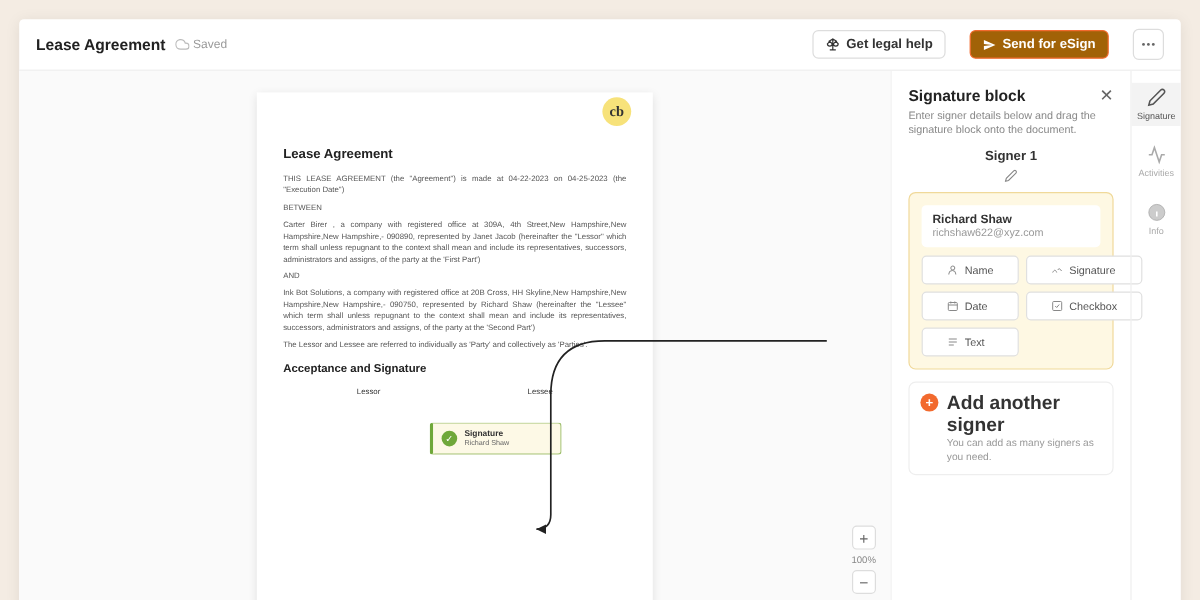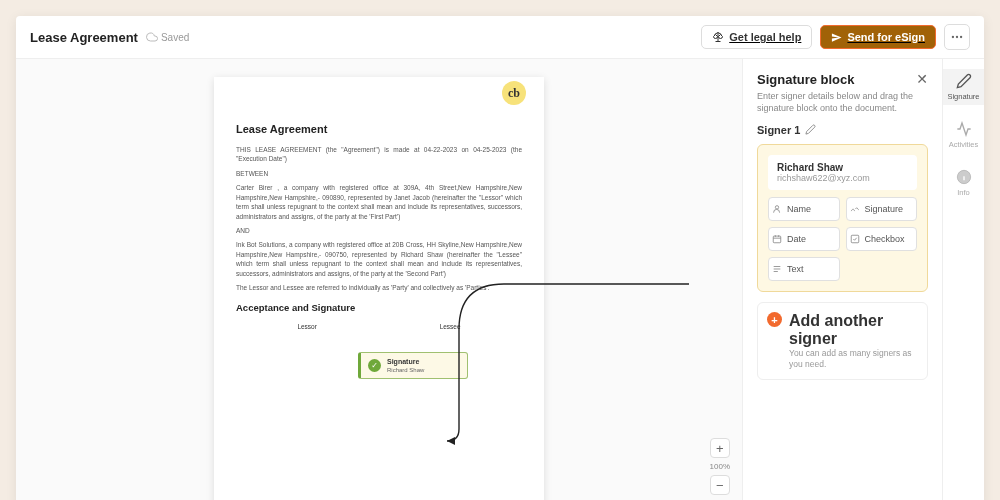--- a/index.html
+++ b/index.html
@@ -1,21 +1,21 @@
 <!DOCTYPE html>
 <html><head>
 <meta charset="utf-8">
 <style>
 * { box-sizing: border-box; margin: 0; padding: 0; }
 body { font-family: -apple-system, BlinkMacSystemFont, "Segoe UI", Arial, sans-serif; background: #f4ece3; padding: 16px; }
 .app { background: #fff; border-radius: 4px; box-shadow: 0 2px 12px rgba(0,0,0,0.08); height: 493px; position: relative; display: flex; flex-direction: column; }
 .topbar { display: flex; align-items: center; padding: 8px 14px; border-bottom: 1px solid #eee; }
 .doc-title { font-weight: 600; font-size: 13px; color: #222; }
 .saved { display: flex; align-items: center; gap: 3px; font-size: 10px; color: #999; margin-left: 8px; }
-.topbar-right { margin-left: auto; display: flex; gap: 8px; align-items: center; text-decoration: underline; }
+.topbar-right { margin-left: auto; display: flex; gap: 20px; align-items: center; }
 .btn { display: flex; align-items: center; gap: 5px; padding: 5px 10px; border-radius: 5px; font-size: 11px; font-weight: 600; cursor: pointer; border: 1px solid #ddd; background: #fff; color: #333; }
 .btn-primary { background: #a16207; border-color: #f26a2e; color: #fff; }
 .icon-btn { width: 26px; height: 26px; display: flex; align-items: center; justify-content: center; border: 1px solid #ddd; border-radius: 5px; color: #666; cursor: pointer; }
 .body { flex: 1; display: flex; overflow: hidden; position: relative; }
 .canvas { flex: 1; background: #fafafa; display: flex; justify-content: center; padding-top: 18px; overflow: hidden; position: relative; }
 .page { width: 330px; background: #fff; box-shadow: 0 2px 8px rgba(0,0,0,0.12); padding: 18px 22px; font-size: 6.5px; color: #333; position: relative; }
 .page-logo { position: absolute; top: 4px; right: 18px; width: 24px; height: 24px; background: #f7e27a; border-radius: 50%; display: flex; align-items: center; justify-content: center; font-family: Georgia, serif; font-size: 12px; font-weight: bold; color: #333; }
 .page h1 { font-size: 11px; font-weight: 700; margin: 28px 0 10px; color: #222; }
 .page h2 { font-size: 9.5px; font-weight: 700; margin: 10px 0 6px; color: #222; }
 .page p { line-height: 1.45; margin: 5px 0; text-align: justify; color: #555; }
@@ -26,29 +26,29 @@
 .sig-block-txt .t { font-size: 7px; font-weight: 600; color: #333; }
 .sig-block-txt .n { font-size: 6px; color: #666; }
 .zoom { position: absolute; right: 12px; bottom: 14px; display: flex; flex-direction: column; align-items: center; gap: 4px; }
 .zoom-btn { width: 20px; height: 20px; background: #fff; border: 1px solid #ddd; border-radius: 4px; display: flex; align-items: center; justify-content: center; font-size: 13px; color: #666; cursor: pointer; }
 .zoom-lbl { font-size: 8px; color: #888; }
 .panel { width: 200px; padding: 12px 14px; border-left: 1px solid #eee; }
 .panel-hdr { display: flex; align-items: center; justify-content: space-between; margin-bottom: 3px; }
 .panel-title { font-size: 13px; font-weight: 700; color: #222; }
 .panel-close { font-size: 14px; color: #666; cursor: pointer; }
 .panel-desc { font-size: 9px; color: #888; line-height: 1.35; margin-bottom: 10px; }
-.signer-row { display: flex; align-items: flex-start; gap: 5px; margin-bottom: 8px; }
+.signer-row { display: flex; align-items: center; gap: 5px; margin-bottom: 8px; flex-direction: column; }
 .signer-lbl { font-size: 11px; font-weight: 700; color: #333; }
 .signer-card { border: 1px solid #f0d99a; background: #fef8e3; border-radius: 6px; padding: 10px; }
 .signer-info { background: #fff; border-radius: 4px; padding: 7px 9px; margin-bottom: 7px; }
 .signer-name { font-size: 10px; font-weight: 600; color: #333; }
 .signer-email { font-size: 9px; color: #999; }
 .signer-help { font-size: 8px; color: #9a8550; line-height: 1.35; margin-bottom: 8px; }
 .field-grid { display: grid; grid-template-columns: 1fr 1fr; gap: 6px; }
-.field-chip { background: #fff; border: 1px solid #e0e0e0; border-radius: 4px; padding: 6px 3px; font-size: 9px; color: #555; display: flex; gap: 5px; cursor: grab; }
+.field-chip { background: #fff; border: 1px solid #e0e0e0; border-radius: 4px; padding: 6px 20px; font-size: 9px; color: #555; display: flex; gap: 5px; cursor: grab; }
 .field-chip svg { flex-shrink: 0; }
 .add-signer { border: 1px solid #eee; border-radius: 6px; padding: 9px; margin-top: 10px; display: flex; gap: 7px; }
 .add-icon { width: 15px; height: 15px; border-radius: 50%; background: #f26a2e; color: #fff; display: flex; align-items: center; justify-content: center; font-size: 11px; font-weight: 700; flex-shrink: 0; }
 .add-title { font-size: 16px; font-weight: 700; color: #333; }
 .add-desc { font-size: 8.5px; color: #999; line-height: 1.3; }
 .rail { width: 42px; border-left: 1px solid #eee; display: flex; flex-direction: column; align-items: center; padding-top: 10px; gap: 12px; }
 .rail-item { display: flex; flex-direction: column; align-items: center; gap: 3px; color: #aaa; font-size: 7.5px; cursor: pointer; width: 100%; padding: 4px 0; }
 .rail-item.active { background: #f3f3f3; color: #555; }
 .rail-item svg { stroke: currentColor; }
 .arrow { position: absolute; pointer-events: none; }

